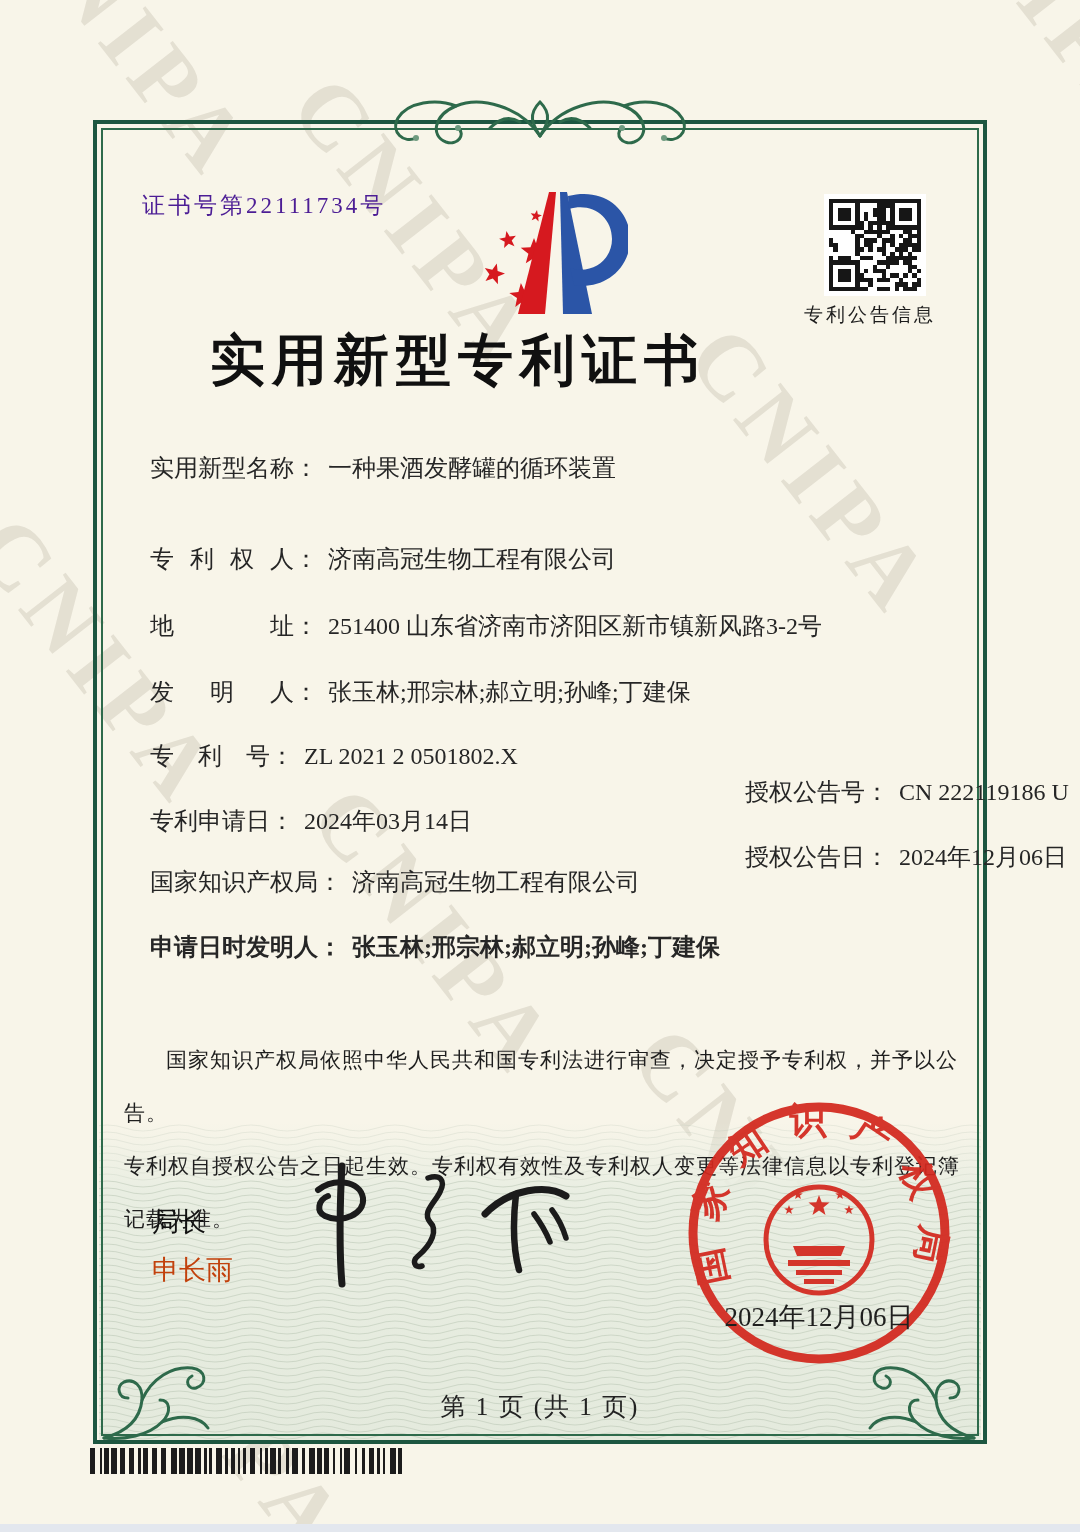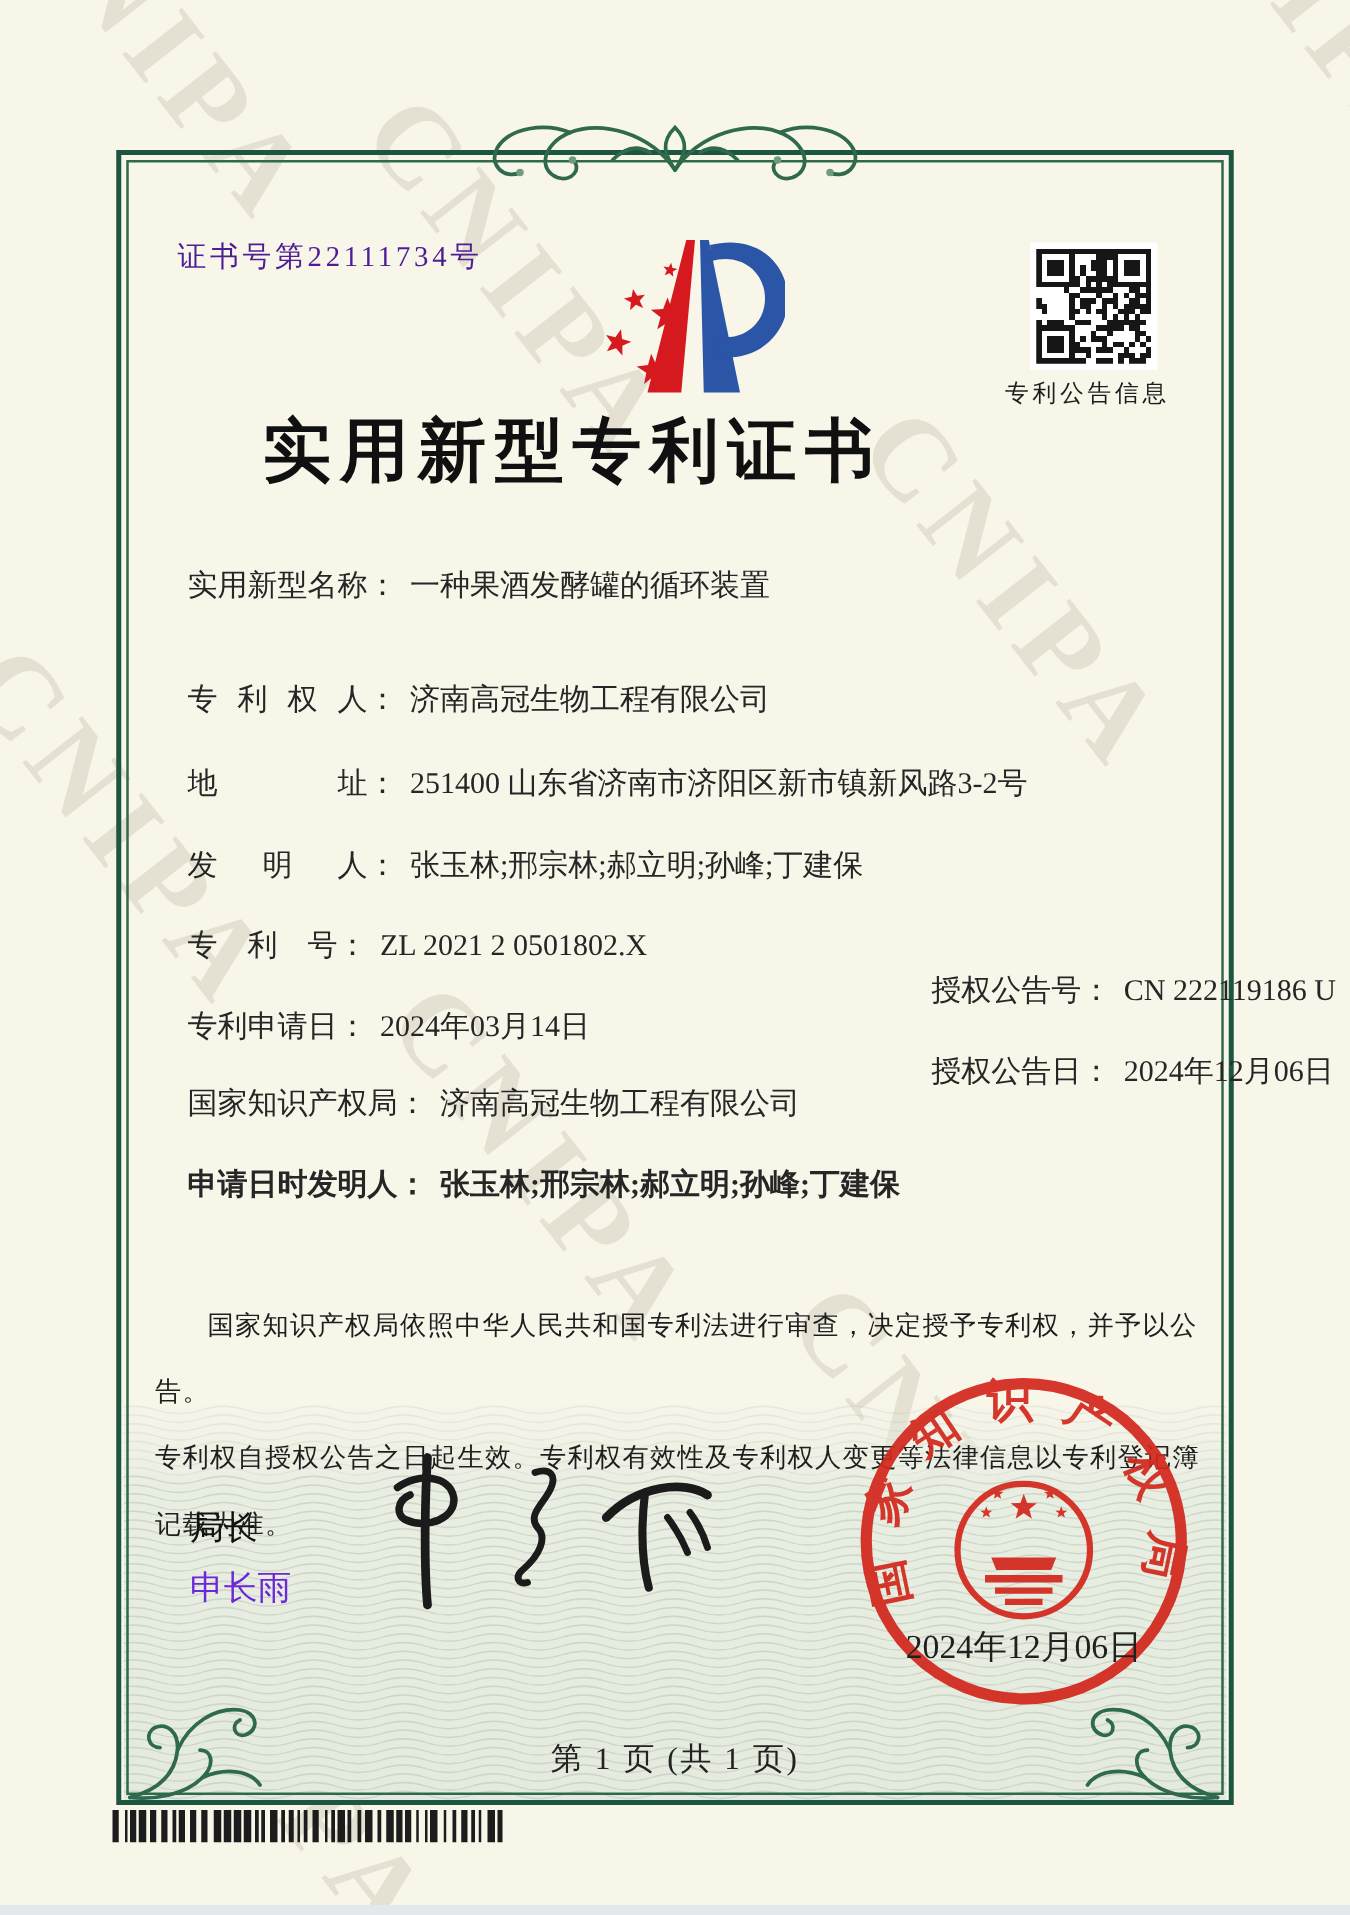--- a/index.html
+++ b/index.html
@@ -57,21 +57,21 @@
   .legal .l1{text-indent:2em;}
   
   .waves{
     position:absolute;left:99px;top:1122px;width:882px;height:318px;
     background:linear-gradient(180deg, rgba(238,241,230,0) 0%, #e9eee2 22%, #e4eadd 100%);
   }
   .waves svg{position:absolute;left:0;top:0;}
   
   .sig-title{position:absolute;left:152px;top:1204px;font-size:27px;color:#111;
     font-family:"Liberation Sans","DejaVu Sans",sans-serif;}
-  .sig-name{position:absolute;left:152px;top:1252px;font-size:27px;color:#6d28d9;
+  .sig-name{position:absolute;left:152px;top:1252px;font-size:27px;color:#c2410c;
     font-family:"Liberation Sans","DejaVu Sans",sans-serif;}
   .sig-hand{position:absolute;left:280px;top:1152px;}
   
   .seal{position:absolute;left:680px;top:1094px;}
   
   .footer{
     position:absolute;left:0;top:1390px;width:1080px;text-align:center;
     font-size:25px;color:#222;letter-spacing:2px;
   }
   .barcode{position:absolute;left:88px;top:1448px;}

